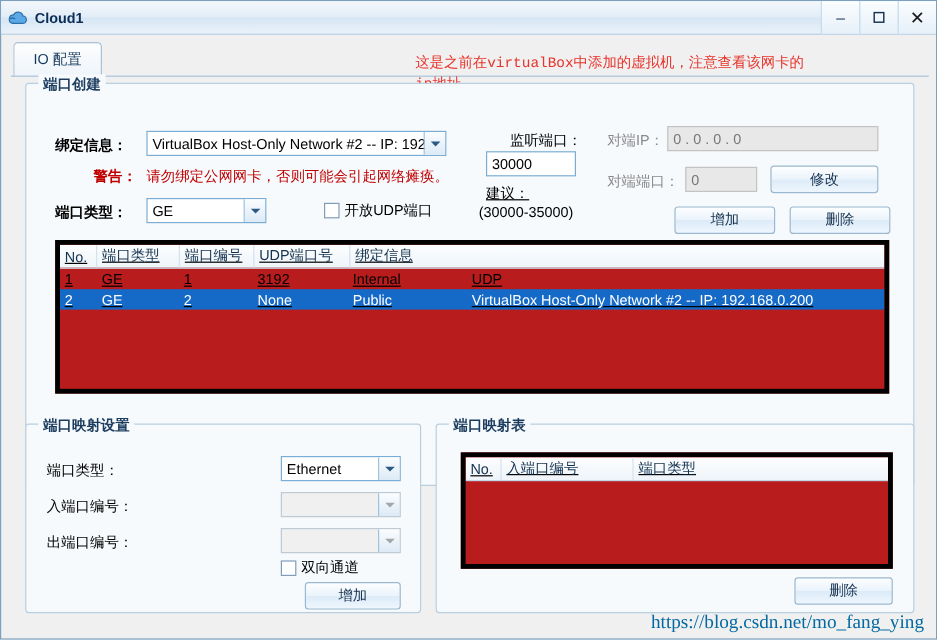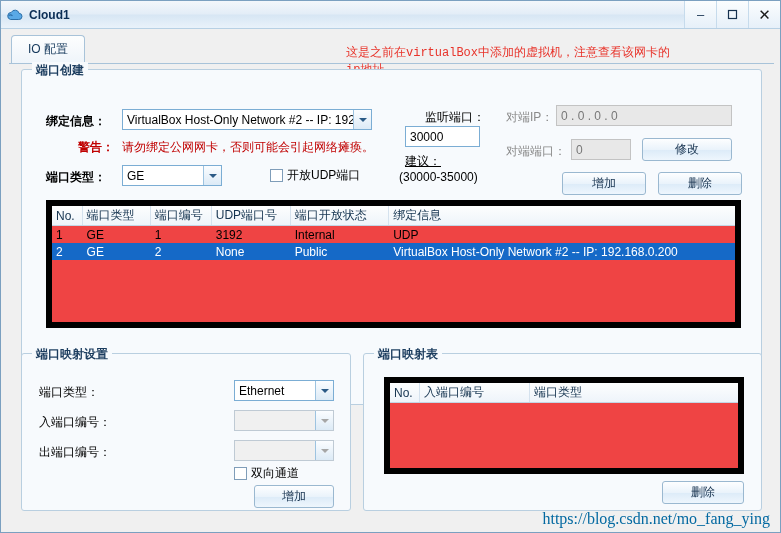--- a/index.html
+++ b/index.html
@@ -125,24 +125,25 @@
   }
   .chk{position:absolute;font-size:12px;display:flex;align-items:center;}
   .chk .box{
     width:13px;height:13px;border:1px solid #7f9db9;background:#fff;margin-right:4px;
     box-sizing:border-box;
   }
 
   
   .table{
     position:absolute;
-    border:6px solid #000000;
-    background:#ef4444;
+    border:4px solid #000000;
+    background:#b91c1c;
     box-sizing:border-box;
     overflow:hidden;
+    text-decoration:underline;
   }
   .thead{
     display:flex;height:20px;
     background:linear-gradient(to bottom,#fdfefe,#eef4fa);
     border-bottom:1px solid #c3d6e5;
     box-sizing:border-box;
   }
   .th{
     font-size:12px;color:#14334f;
     display:flex;align-items:center;padding-left:4px;
@@ -248,21 +249,20 @@
 
     <div class="btn" style="left:540px;top:102px;width:84px;">增加</div>
     <div class="btn" style="left:636px;top:102px;width:84px;">删除</div>
 
     <div class="table" style="left:24px;top:130px;width:695px;height:128px;">
       <div class="thead">
         <span class="th" style="width:31px;">No.</span>
         <span class="th" style="width:69px;">端口类型</span>
         <span class="th" style="width:62px;">端口编号</span>
         <span class="th" style="width:80px;">UDP端口号</span>
-        <span class="th" style="width:100px;">端口开放状态</span>
         <span class="th" style="width:351px;border-right:none;">绑定信息</span>
       </div>
       <div class="trow">
         <span class="td" style="width:31px;">1</span>
         <span class="td" style="width:69px;">GE</span>
         <span class="td" style="width:62px;">1</span>
         <span class="td" style="width:80px;">3192</span>
         <span class="td" style="width:100px;">Internal</span>
         <span class="td" style="width:351px;">UDP</span>
       </div>

